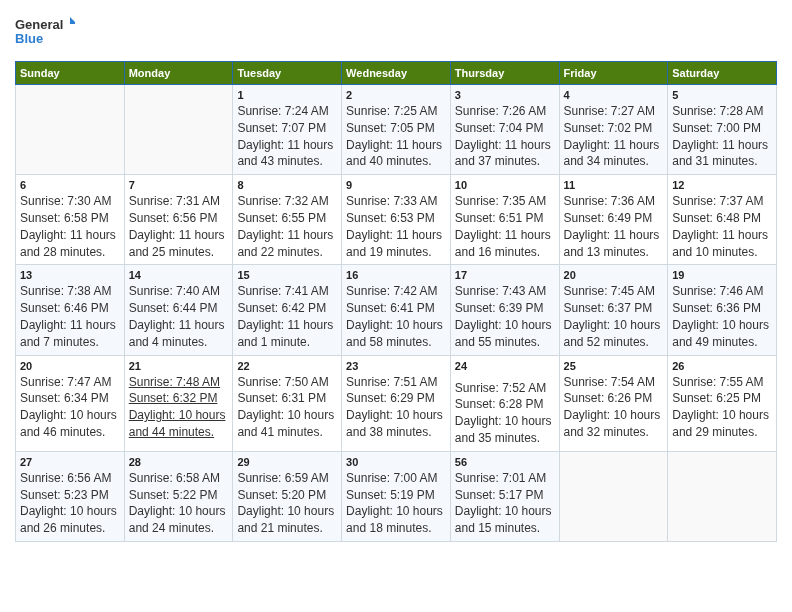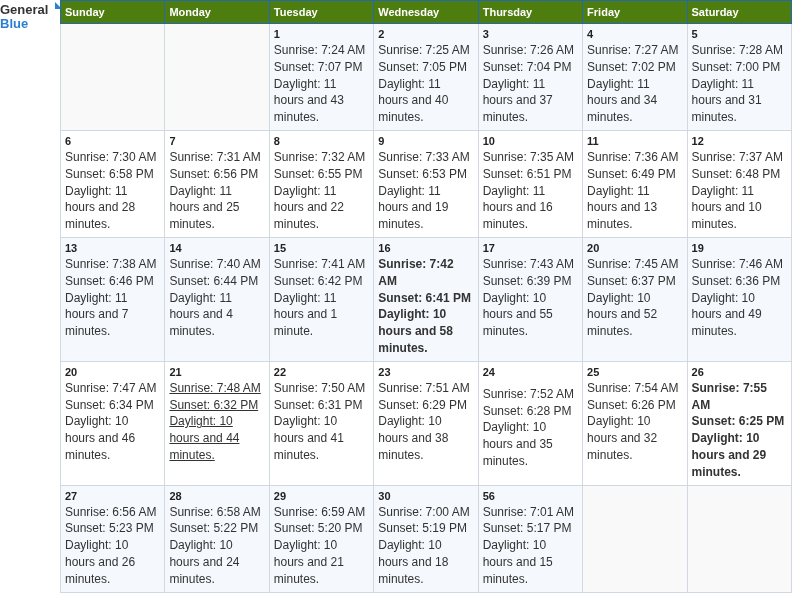--- a/index.html
+++ b/index.html
@@ -6,23 +6,23 @@
     body {
       font-family: Arial, sans-serif;
       background: #fff;
       width: 792px;
       height: 612px;
       overflow: hidden;
     }
     .page {
       width: 792px;
       height: 429px;
-      padding: 0;
+      padding: 15px;
       display: flex;
-      flex-direction: row;
+      flex-direction: column;
     }
     .header {
       display: flex;
       justify-content: space-between;
       align-items: flex-start;
       margin-bottom: 10px;
     }
     .logo {
       display: flex;
       align-items: center;
@@ -208,21 +208,21 @@
 Daylight: 11 hours and 4 minutes.</div>
           </td>
           <td>
             <span class="day-num">15</span>
             <div class="cell-content" style="white-space: pre-line;">Sunrise: 7:41 AM
 Sunset: 6:42 PM
 Daylight: 11 hours and 1 minute.</div>
           </td>
           <td>
             <span class="day-num">16</span>
-            <div class="cell-content" style="white-space: pre-line; font-weight: bold;">Sunrise: 7:42 AM
+            <div class="cell-content" style="white-space: pre-line;">Sunrise: 7:42 AM
 Sunset: 6:41 PM
 Daylight: 10 hours and 58 minutes.</div>
           </td>
           <td>
             <span class="day-num">17</span>
             <div class="cell-content" style="white-space: pre-line;">Sunrise: 7:43 AM
 Sunset: 6:39 PM
 Daylight: 10 hours and 55 minutes.</div>
           </td>
           <td>
@@ -270,21 +270,21 @@
 Daylight: 10 hours and 35 minutes.</div>
           </td>
           <td>
             <span class="day-num">25</span>
             <div class="cell-content" style="white-space: pre-line;">Sunrise: 7:54 AM
 Sunset: 6:26 PM
 Daylight: 10 hours and 32 minutes.</div>
           </td>
           <td>
             <span class="day-num">26</span>
-            <div class="cell-content" style="white-space: pre-line; font-weight: bold;">Sunrise: 7:55 AM
+            <div class="cell-content" style="white-space: pre-line;">Sunrise: 7:55 AM
 Sunset: 6:25 PM
 Daylight: 10 hours and 29 minutes.</div>
           </td>
         </tr>
         <tr>
           <td>
             <span class="day-num">27</span>
             <div class="cell-content" style="white-space: pre-line;">Sunrise: 6:56 AM
 Sunset: 5:23 PM
 Daylight: 10 hours and 26 minutes.</div>

